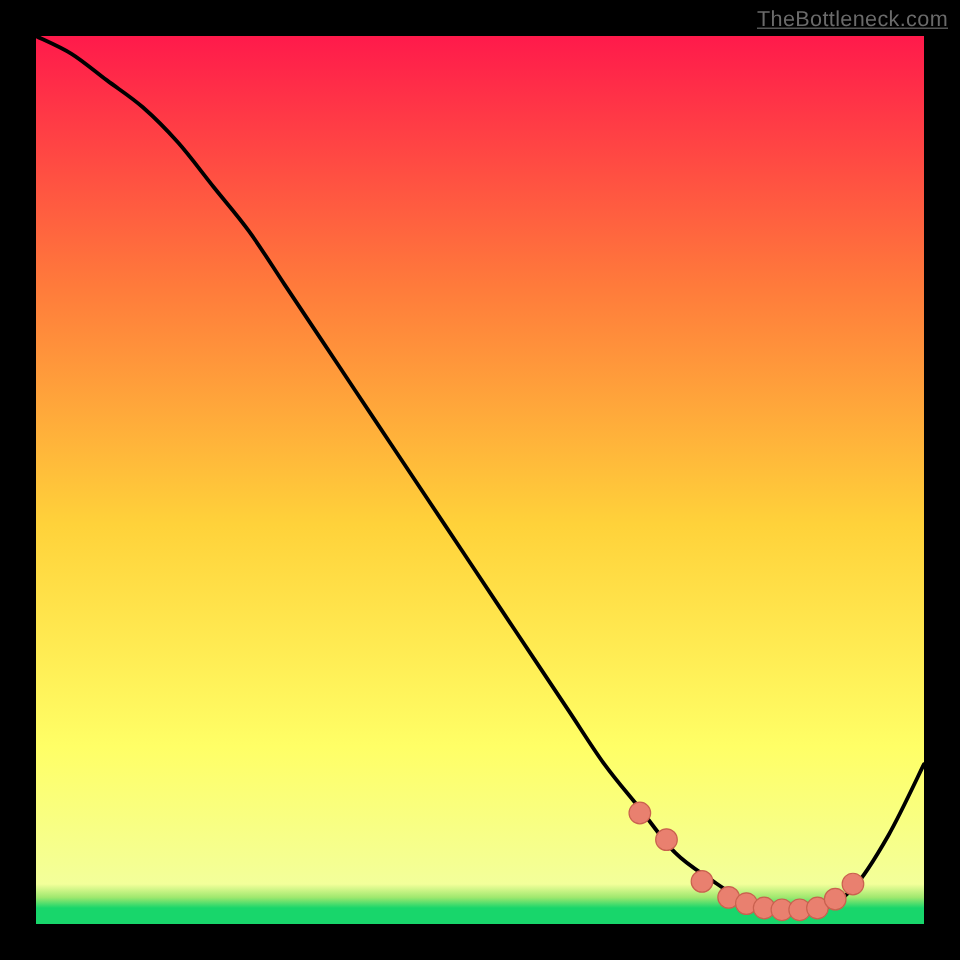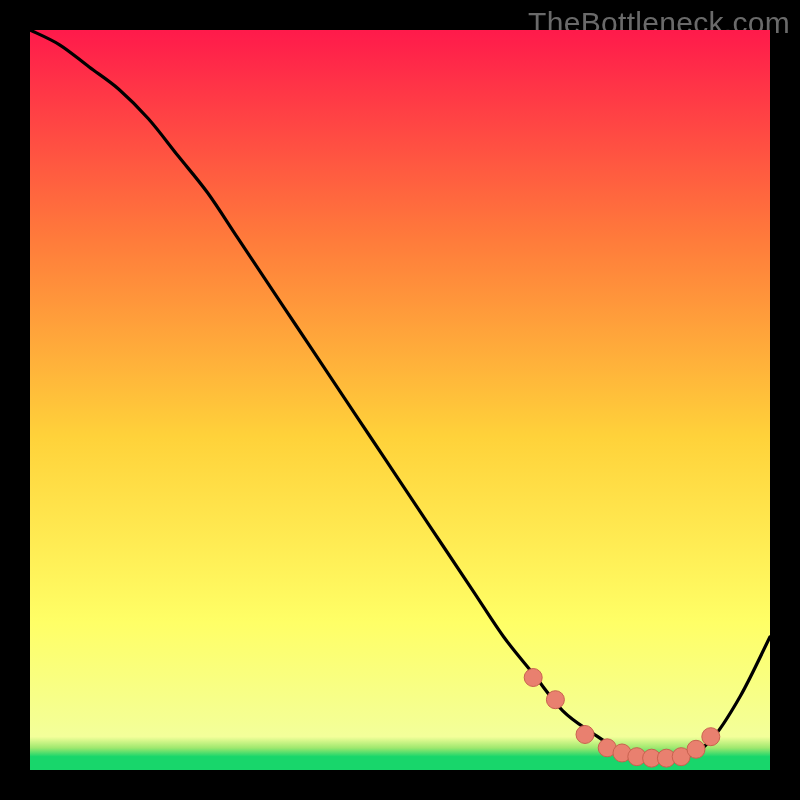--- a/index.html
+++ b/index.html
@@ -15,23 +15,24 @@
     position: relative;
     width: 800px;
     height: 800px;
     background: #000;
   }
   .watermark {
     position: absolute;
     top: 6px;
     right: 10px;
     color: #6a6a6a;
-    font-size: 30px;
+    font-size: 18px;
     font-weight: 500;
     letter-spacing: 0.3px;
+    text-decoration: underline;
   }
   .plot {
     position: absolute;
     left: 30px;
     top: 30px;
     width: 740px;
     height: 740px;
   }
   .plot svg {
     display: block;

